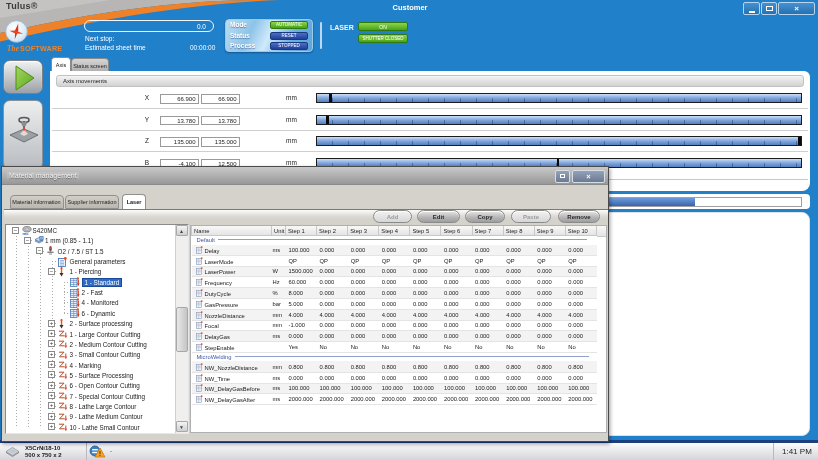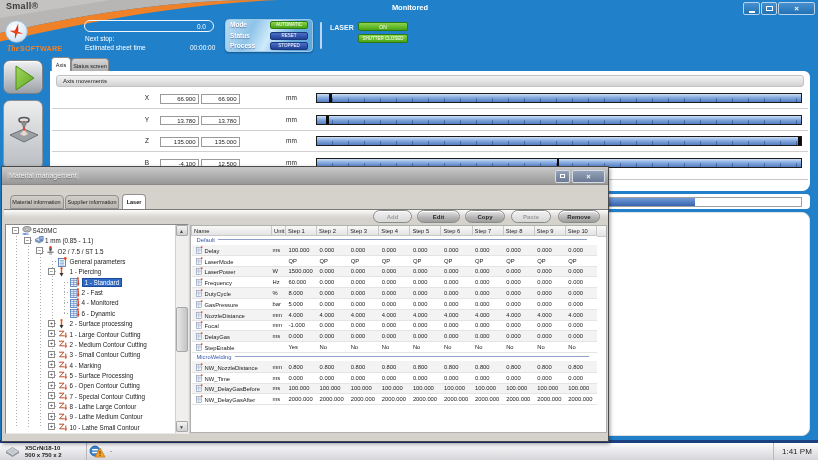--- a/index.html
+++ b/index.html
@@ -6,39 +6,39 @@
 body{font-family:"Liberation Sans",sans-serif;background:#2080c9;position:relative;}
 .abs{position:absolute;}
 .txt{position:absolute;white-space:nowrap;}
 </style></head><body>
 
 <svg class="abs" style="left:0;top:0" width="290" height="60" viewBox="0 0 290 60">
   <path d="M0,0 L264,0 C160,0 70,18 0,33 Z" fill="#b7b6b4"></path>
   <path d="M0,0 L110,0 L0,18 Z" fill="#c4c3c1"></path>
   <path d="M264,0 L279,0 C175,4 80,24 0,41.5 L0,33 C70,18 160,0 264,0 Z" fill="#ef8228"></path>
 </svg>
-<div class="txt" style="left:6px;top:1px;font-size:9px;font-weight:bold;color:#3a3a3a;letter-spacing:0.3px;">Small®</div>
+<div class="txt" style="left:6px;top:1px;font-size:9px;font-weight:bold;color:#3a3a3a;letter-spacing:0.3px;">Tulus®</div>
 
 <svg class="abs" style="left:4px;top:19px" width="25" height="25" viewBox="0 0 25 25">
   <defs>
       <radialGradient id="lg" cx="40%" cy="35%" r="75%">
     <stop offset="0" stop-color="#ffffff"></stop>
         <stop offset="0.7" stop-color="#dcebf7"></stop>
         <stop offset="1" stop-color="#b9d2e8"></stop>
   </radialGradient>
     </defs>
   <circle cx="12.5" cy="12.5" r="10.8" fill="url(#lg)" stroke="#9cb8d4" stroke-width="0.8"></circle>
   <g transform="rotate(12 12.5 12.5)">
     <path d="M12.5,4.5 L14.1,11.5 L12.5,20.5 L10.9,11.5 Z" fill="#d9301a"></path>
     <path d="M5.5,13.2 L11.5,11.7 L19.5,13.2 L11.5,14.7 Z" fill="#e6471f"></path>
   </g>
 </svg>
 <div class="txt" style="left:7px;top:44px;font-size:7.2px;font-weight:bold;color:#ef8228;letter-spacing:0.2px;"><span style="font-style:italic;font-family:'Liberation Serif',serif;">The</span> SOFTWARE</div>
 
-<div class="txt" style="left:370px;top:3px;width:80px;text-align:center;font-size:7.5px;font-weight:bold;color:#fff;">Monitored</div>
+<div class="txt" style="left:370px;top:3px;width:80px;text-align:center;font-size:7.5px;font-weight:bold;color:#fff;">Customer</div>
 
 <div class="abs" style="left:743px;top:2px;width:17px;height:13px;border:1px solid #b8d4ec;border-radius:2px;background:linear-gradient(#4790cf,#2272b4);">
     <div class="abs" style="left:5px;top:8px;width:6px;height:2px;background:#fff;"></div>
   </div>
 <div class="abs" style="left:761px;top:2px;width:16px;height:13px;border:1px solid #b8d4ec;border-radius:2px;background:linear-gradient(#4790cf,#2272b4);">
     <div class="abs" style="left:4px;top:3px;width:7px;height:5px;border:1.5px solid #fff;"></div>
   </div>
 <div class="abs" style="left:778px;top:2px;width:37px;height:13px;border:1px solid #b8d4ec;border-radius:2px;background:linear-gradient(#4790cf,#2272b4);color:#fff;font-size:8px;font-weight:bold;text-align:center;line-height:11px;">×</div>
 
 <div class="abs" style="left:84px;top:20px;width:130px;height:12px;border:1.5px solid #f0f6fb;border-radius:6px;"></div>

